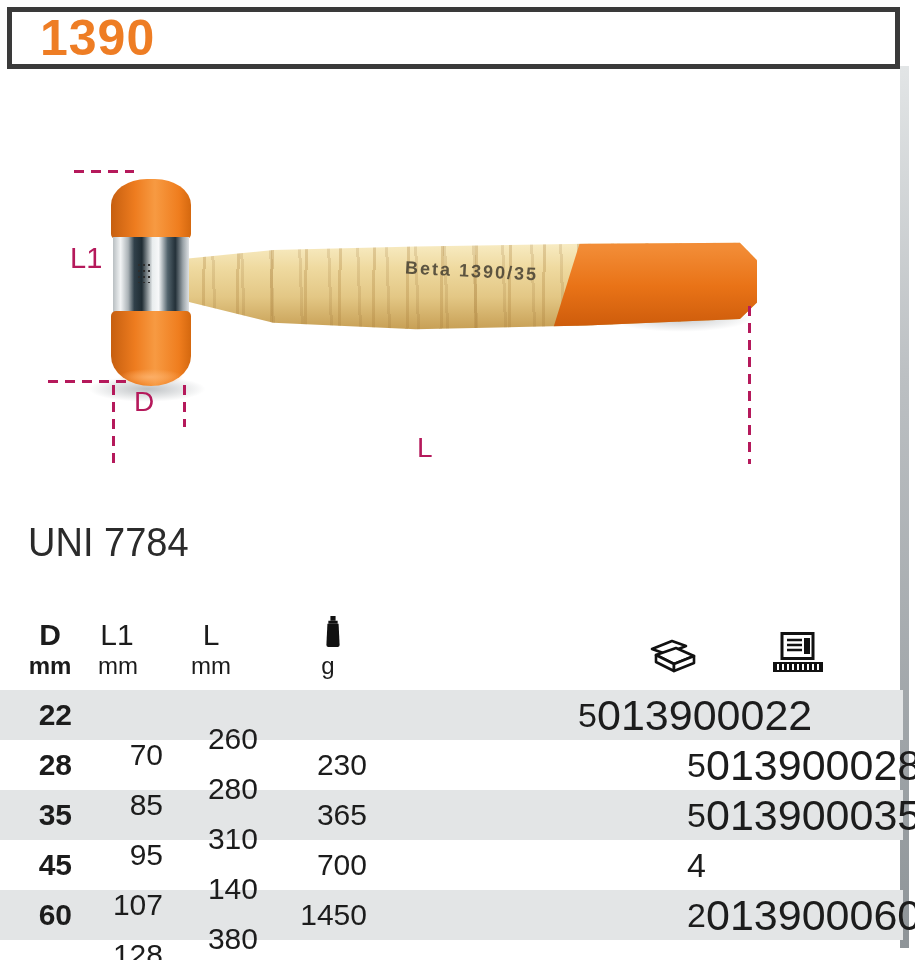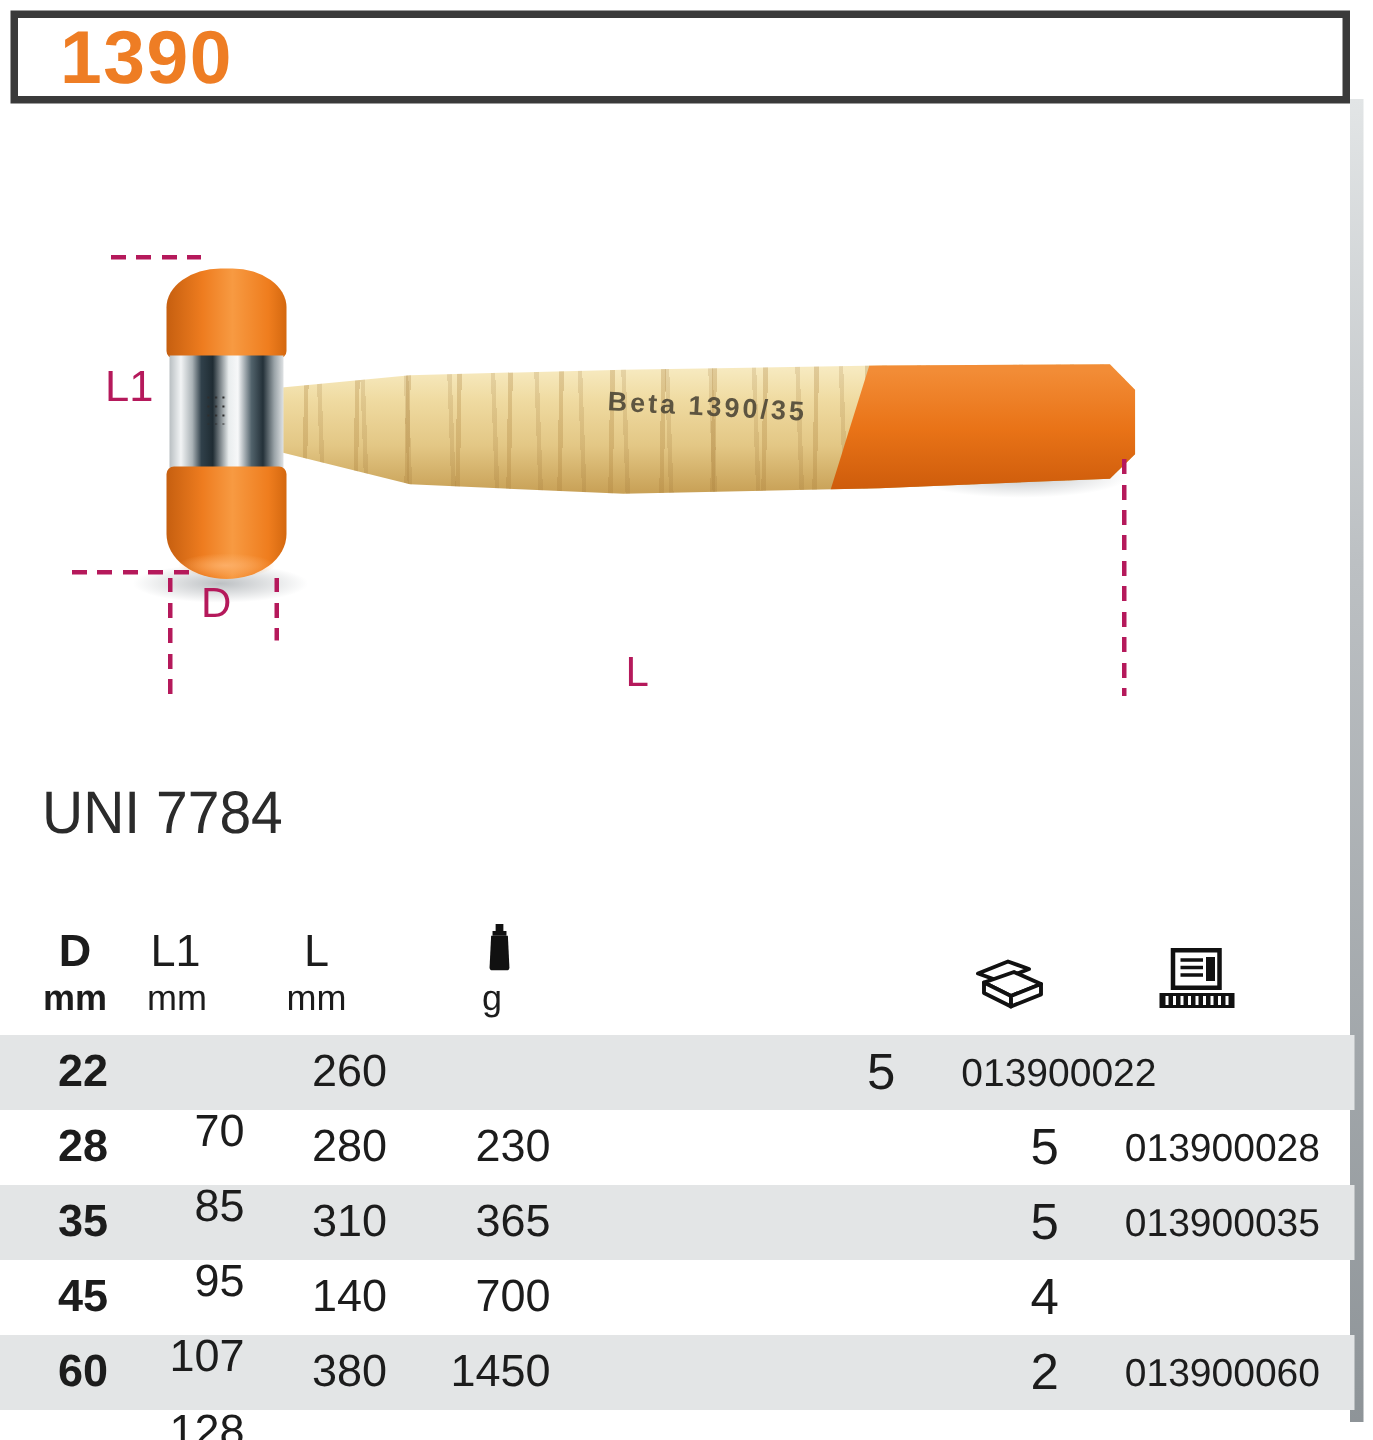--- a/index.html
+++ b/index.html
@@ -72,24 +72,24 @@
   .th.unit{font-size:24px;top:40px;}
   .th.bold{font-weight:bold;}
   .th.icon{top:auto;}
 
   .tbody{position:absolute;left:0;top:690px;width:903px;color:var(--ink);}
   .row{height:50px;display:flex;}
   .row.alt{background:var(--rowgray);}
   .cell{text-align:right;line-height:50px;font-size:30px;}
   .c-d{width:72px;font-weight:bold;}
   .c-l1{width:91px;margin-top:40px;}
-  .c-l{width:95px;}
+  .c-l{width:95px;margin-top:24px;}
   .c-g{width:109px;}
   .c-qty{width:339px;font-size:34px;}
-  .c-code{width:174px;font-size:26px;}
+  .c-code{width:174px;font-size:43px;}
 </style>
 </head>
 <body>
 
 <div class="page">
 
   <div class="code-box">
     <span class="code">1390</span>
   </div>
 

